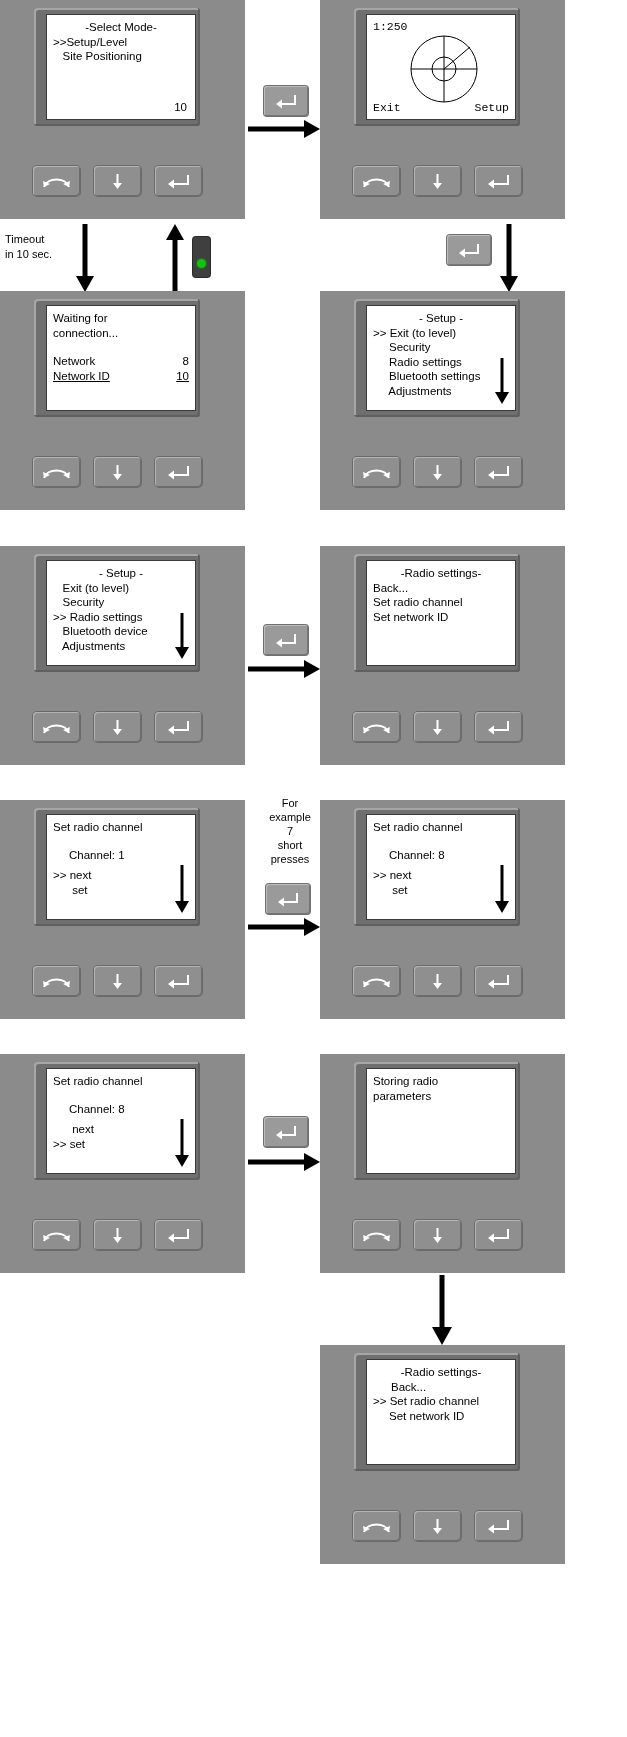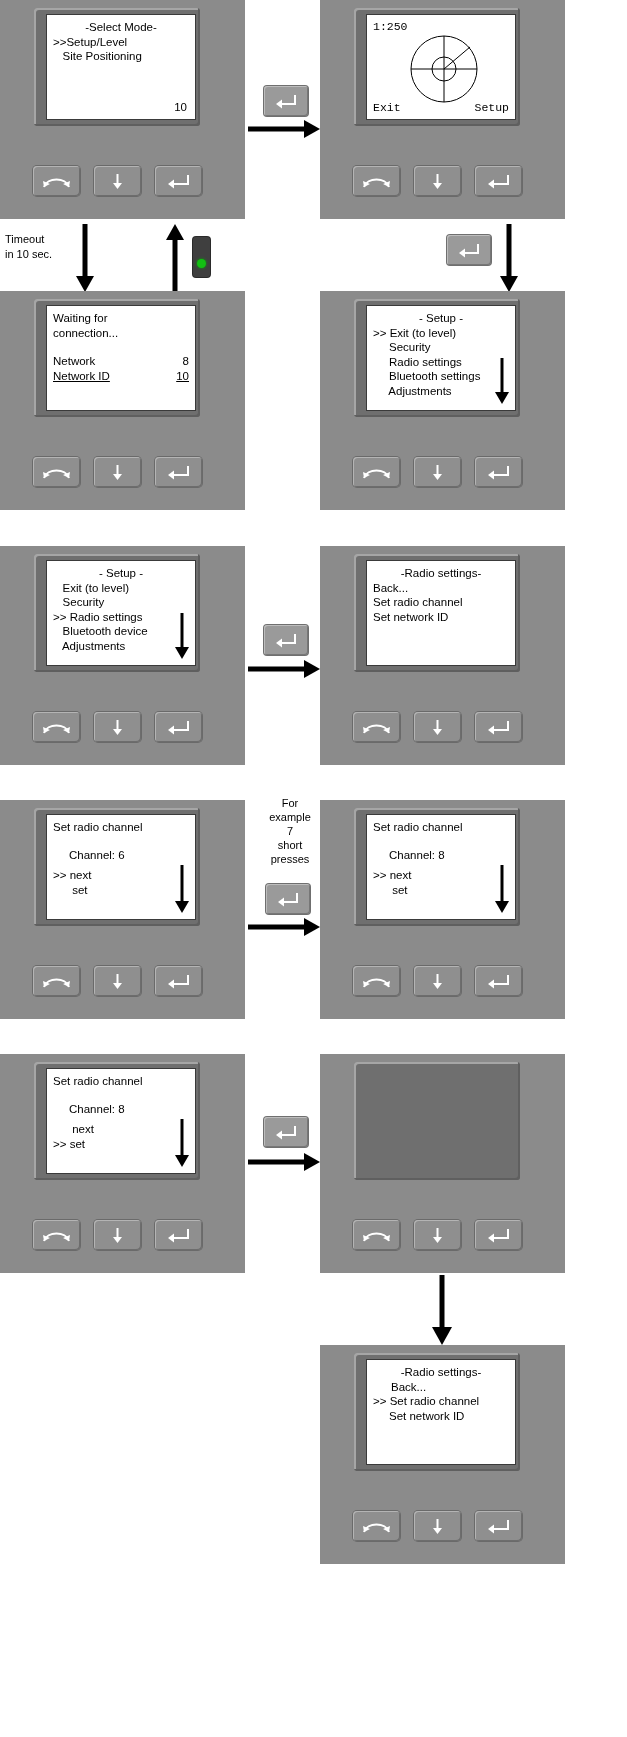--- a/index.html
+++ b/index.html
@@ -308,21 +308,21 @@
           </svg>
       </div>
     </div>
   </div>
 
   <div class="device" style="left:0px;top:800px;">
     <div class="bezel"></div>
     <div class="screen">
       <div class="line">Set radio channel</div>
       <div style="height:13px;"></div>
-      <div class="line" style="padding-left:16px;">Channel: 6</div>
+      <div class="line" style="padding-left:16px;">Channel: 1</div>
       <div style="height:6px;"></div>
       <div class="line">&gt;&gt; next</div>
       <div class="line">      set</div>
       <svg class="downarrow-screen" style="left:126px;top:48px;" width="18" height="52">
         <path d="M9 2 L9 38" stroke="#000" stroke-width="3"></path>
           <path d="M2 38 l7 12 l7 -12 z" fill="#000"></path>
       </svg>
     </div>
     <div class="keys">
       <div class="key k1">
@@ -443,20 +443,24 @@
         <path d="M12 18 l6 -4.5 l0 9 z" fill="#fff"></path>
       </svg>
   </div>
   <svg class="arrow" style="left:246px;top:1145px;" width="76" height="28">
     <path d="M2 17 L58 17" stroke="#000" stroke-width="5" fill="none"></path>
     <path d="M58 8 l16 9 l-16 9 z" fill="#000"></path>
   </svg>
 
   <div class="device" style="left:320px;top:1054px;">
     <div class="bezel"></div>
+    <div class="screen">
+      <div class="line">Storing radio</div>
+      <div class="line">parameters</div>
+    </div>
     <div class="keys">
       <div class="key k1">
         <svg width="47" height="30" viewBox="0 0 47 30">
             <path d="M11 21 C14 11, 33 11, 36 21" stroke="#fff" stroke-width="2" fill="none"></path>
             <path d="M11 21 l-1 -6 l7 3 z" fill="#fff"></path>
             <path d="M36 21 l1 -6 l-7 3 z" fill="#fff"></path>
           </svg>
       </div>
       <div class="key k2">
         <svg width="47" height="30" viewBox="0 0 47 30">

